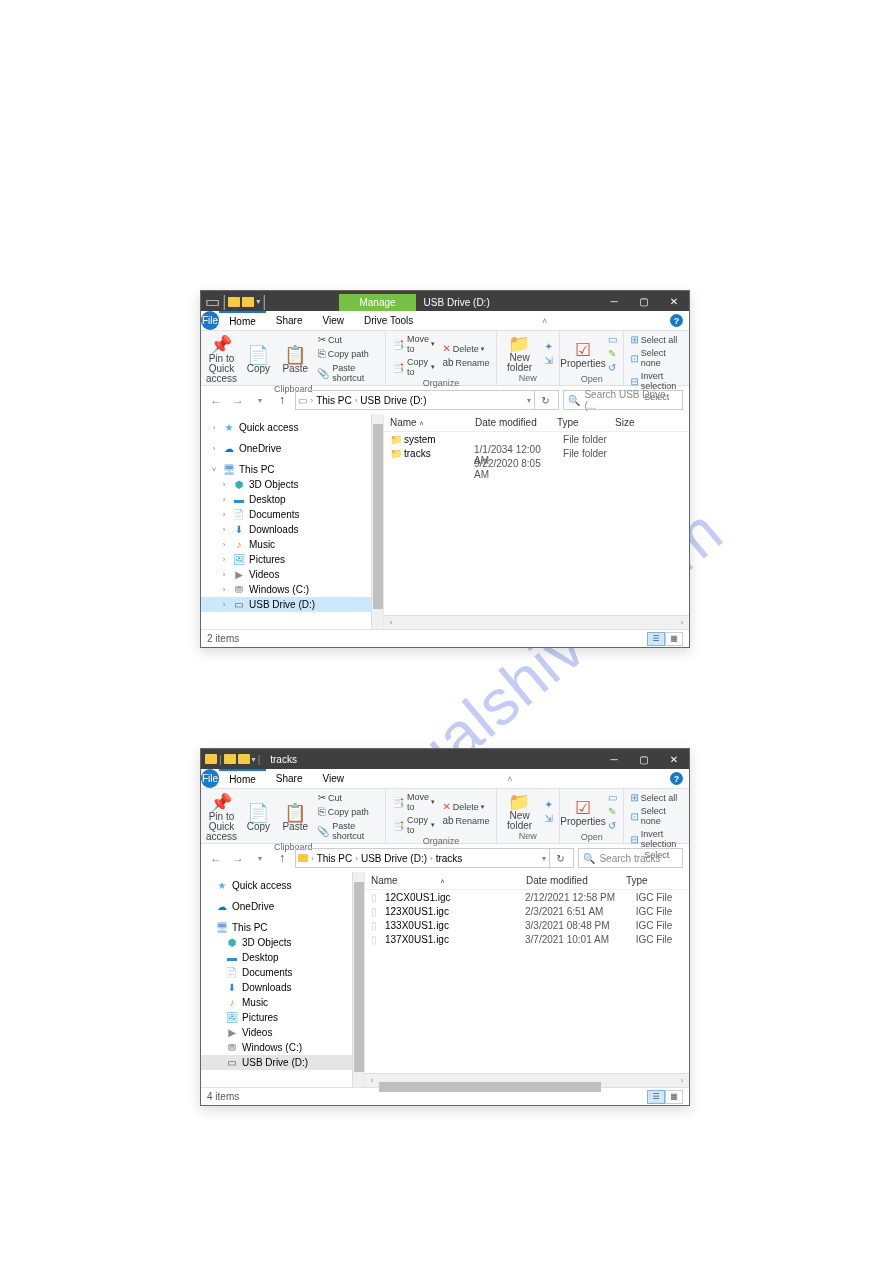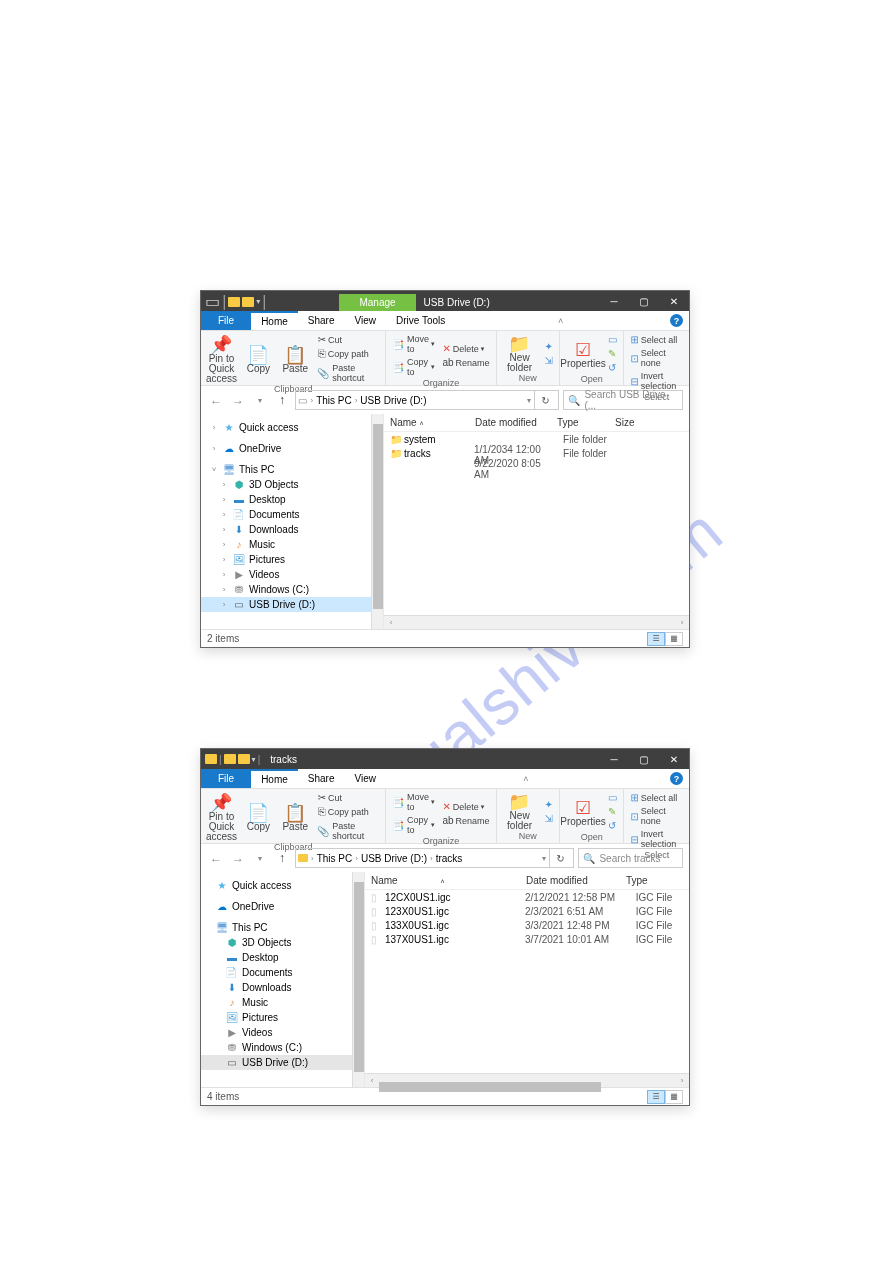--- a/index.html
+++ b/index.html
@@ -9,21 +9,21 @@
   .titlebar-icons { display: flex; align-items: center; gap: 2px; padding: 0 4px; }
   .small-folder { width: 12px; height: 10px; background: #f8c942; display: inline-block; border-radius: 1px; }
   .titlebar-text { flex: 1; padding-left: 6px; font-size: 10px; }
   .win-btns { display: flex; }
   .win-btn { width: 30px; height: 20px; display: flex; align-items: center; justify-content: center; color: #fff; font-size: 10px; }
   .win-btn.close { background: transparent; }
   .contextual-tab { height: 20px; background: #3f3f3f; display: flex; align-items: flex-end; }
   .contextual-tab .manage { background: #76c043; color: #fff; font-size: 10px; padding: 3px 20px; margin-left: 69px; }
   .contextual-tab .tabtitle { color: #fff; font-size: 10px; padding-left: 8px; padding-bottom: 3px; }
   .menubar { display: flex; align-items: center; height: 20px; background: #fff; border-bottom: 1px solid #e1e1e1; font-size: 10px; }
-  .menu-file { background: #1979ca; color: #fff; padding: 0 17px; height: 100%; display: flex; align-items: center; }
+  .menu-file { background: #1979ca; color: #fff; padding: 0 1px; height: 100%; display: flex; align-items: center; border-radius: 9px; }
   .menu-item { padding: 0 10px; height: 100%; display: flex; align-items: center; cursor: default; }
   .menu-item.active { border-top: 2px solid #1979ca; margin-top: -1px; }
   .help-icon { margin-left: auto; margin-right: 6px; width: 13px; height: 13px; border-radius: 50%; background: #1979ca; color: #fff; display: flex; align-items: center; justify-content: center; font-size: 9px; font-weight: bold; }
   .chev-collapse { margin-right: 4px; color: #888; font-size: 9px; }
   .ribbon { display: flex; height: 55px; border-bottom: 1px solid #e1e1e1; background: #f5f6f7; font-size: 9px; color: #444; }
   .ribbon-group { border-right: 1px solid #e1e1e1; padding: 2px 4px; display: flex; flex-direction: column; }
   .ribbon-group-body { display: flex; flex: 1; align-items: center; gap: 4px; }
   .ribbon-group-label { text-align: center; font-size: 9px; color: #666; padding-bottom: 1px; }
   .ribbon-btn-large { display: flex; flex-direction: column; align-items: center; justify-content: center; width: 38px; text-align: center; }
   .ribbon-btn-large .icon { font-size: 18px; height: 20px; }
@@ -608,21 +608,21 @@
         </div>
         <div class="file-row">
           <span class="ficon file-ico">▯</span>
           <span class="fname2">123X0US1.igc</span>
           <span class="fdate2">2/3/2021 6:51 AM</span>
           <span class="ftype">IGC File</span>
         </div>
         <div class="file-row">
           <span class="ficon file-ico">▯</span>
           <span class="fname2">133X0US1.igc</span>
-          <span class="fdate2">3/3/2021 12:48 PM</span>
+          <span class="fdate2">3/3/2021 08:48 PM</span>
           <span class="ftype">IGC File</span>
         </div>
         <div class="file-row">
           <span class="ficon file-ico">▯</span>
           <span class="fname2">137X0US1.igc</span>
           <span class="fdate2">3/7/2021 10:01 AM</span>
           <span class="ftype">IGC File</span>
         </div>
       </div>
       <div class="h-scroll">

